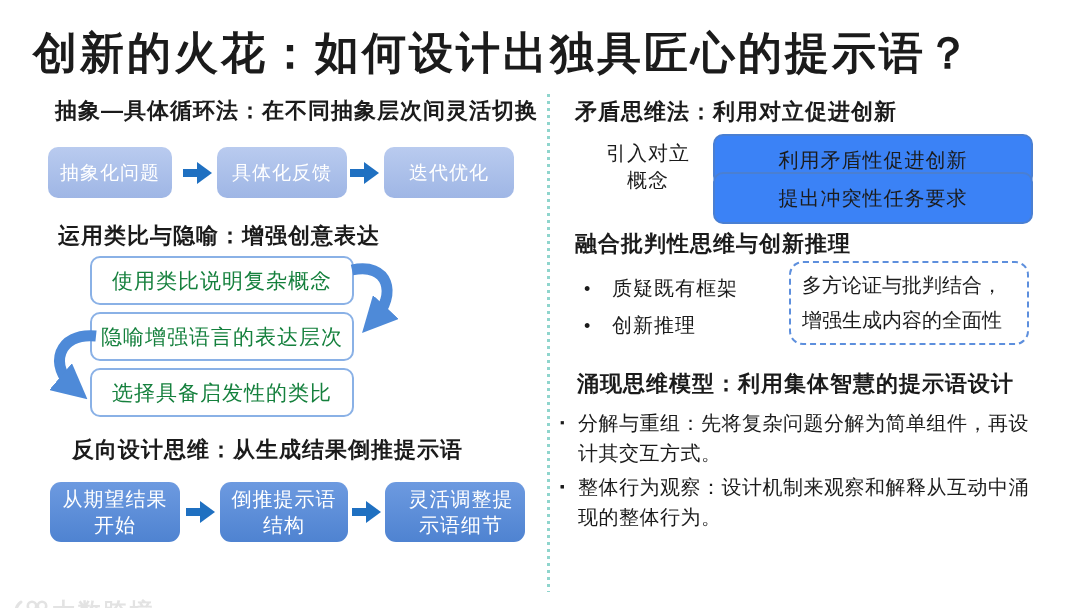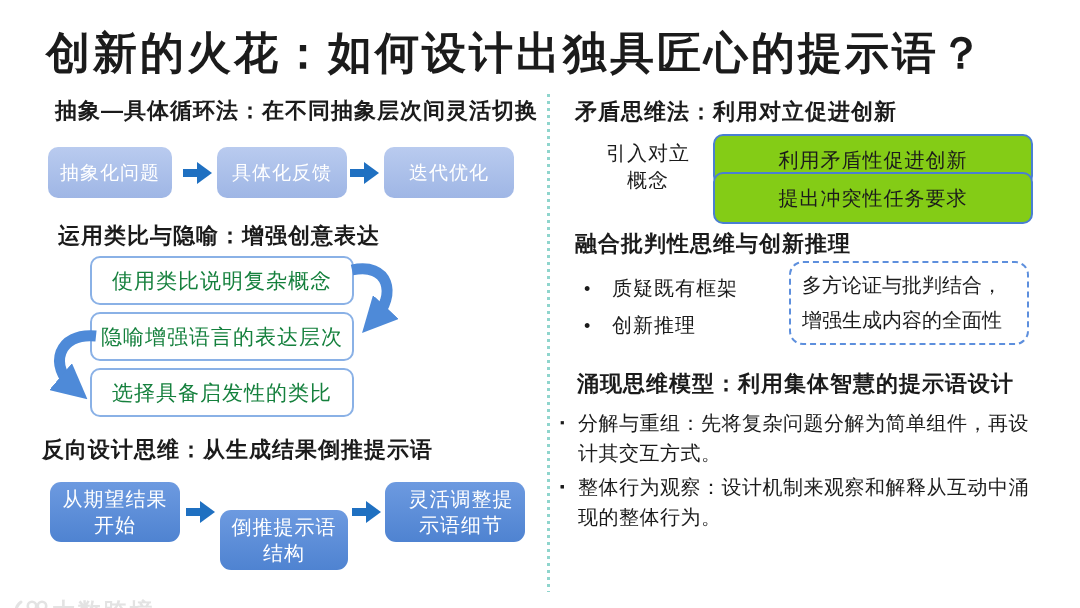--- a/index.html
+++ b/index.html
@@ -1,39 +1,39 @@
 <!DOCTYPE html>
 <html><head>
 <meta charset="utf-8">
 <style>
   html,body{margin:0;padding:0;}
   body{font-family:"Liberation Sans","DejaVu Sans",sans-serif;background:#ffffff;}
   #slide{position:relative;width:1080px;height:608px;background:#ffffff;overflow:hidden;}
 
-  .title{position:absolute;left:33px;top:24px;font-size:44px;font-weight:bold;color:#1b1b1b;letter-spacing:3px;white-space:nowrap;margin-left:13px;}
+  .title{position:absolute;left:33px;top:24px;font-size:44px;font-weight:bold;color:#1b1b1b;letter-spacing:3px;white-space:nowrap;}
 
   .h-sec{position:absolute;font-size:22px;font-weight:bold;color:#1b1b1b;letter-spacing:1px;white-space:nowrap;}
 
   
   .box-blue-light{position:absolute;height:51px;border-radius:10px;
     background:linear-gradient(180deg,#b9cbef 0%,#9fb6e5 100%);
     color:#ffffff;font-size:19px;font-weight:500;letter-spacing:1px;
     display:flex;align-items:center;justify-content:center;}
   .box-blue{position:absolute;height:60px;border-radius:11px;
     background:linear-gradient(180deg,#6d9ae0 0%,#4f83d1 100%);
     color:#ffffff;font-size:20px;font-weight:500;letter-spacing:1px;
     display:flex;align-items:center;justify-content:center;text-align:center;line-height:1.3;}
   .box-blue .wrap{width:114px;}
 
   .box-white{position:absolute;width:264px;height:49px;border:2px solid #8ab1e6;border-radius:10px;
     background:#ffffff;color:#15803d;font-size:21px;letter-spacing:1px;
     display:flex;align-items:center;justify-content:center;box-sizing:border-box;}
 
   .box-outline{position:absolute;width:320px;height:52px;border:2px solid #4a7fd2;border-radius:10px;
-    background:#84cc16;color:#1b1b1b;font-size:20px;letter-spacing:1px;
+    background:#3b82f6;color:#1b1b1b;font-size:20px;letter-spacing:1px;
     display:flex;align-items:center;justify-content:center;box-sizing:border-box;}
 
   .box-dashed{position:absolute;left:789px;top:261px;width:240px;height:84px;
     border:2px dashed #5d8fdd;border-radius:14px;background:#ffffff;box-sizing:border-box;
     display:flex;align-items:center;justify-content:center;}
   .box-dashed .inner{width:214px;font-size:20px;line-height:35px;color:#1b1b1b;text-align:left;}
 
   
   .flow-arrow{position:absolute;width:30px;height:22px;}
   .flow-arrow::before{content:"";position:absolute;left:0;top:7px;width:16px;height:8px;background:#1f70c1;}
@@ -91,27 +91,27 @@
 
   <svg class="curved" style="left:46px;top:326px;" width="54" height="82" viewBox="0 0 54 82">
     <defs>
       <marker id="ah2" viewBox="0 0 10 10" refX="5" refY="5" markerWidth="3.2" markerHeight="3.2" orient="auto">
         <path d="M0,0 L10,5 L0,10 z" fill="#4e8ad8"></path>
       </marker>
     </defs>
     <path d="M50 10 C 12 6, 2 40, 28 62" stroke="#4e8ad8" stroke-width="11" fill="none" marker-end="url(#ah2)"></path>
   </svg>
 
-  <div class="h-sec" style="left:42px;top:435px;">反向设计思维：从生成结果倒推提示语</div>
+  <div class="h-sec" style="left:72px;top:435px;">反向设计思维：从生成结果倒推提示语</div>
 
   <div class="box-blue" style="left:50px;top:482px;width:130px;">
       <span class="wrap">从期望结果开始</span>
     </div>
   <div class="flow-arrow" style="left:186px;top:501px;"></div>
-  <div class="box-blue" style="left:220px;top:482px;width:128px;margin-top:28px;">
+  <div class="box-blue" style="left:220px;top:482px;width:128px;">
       <span class="wrap">倒推提示语结构</span>
     </div>
   <div class="flow-arrow" style="left:352px;top:501px;"></div>
   <div class="box-blue" style="left:385px;top:482px;width:128px;padding-left:12px;">
       <span class="wrap">灵活调整提示语细节</span>
     </div>
 
   <div class="divider"></div>
 
   <div class="h-sec" style="left:575px;top:97px;">矛盾思维法：利用对立促进创新</div>

